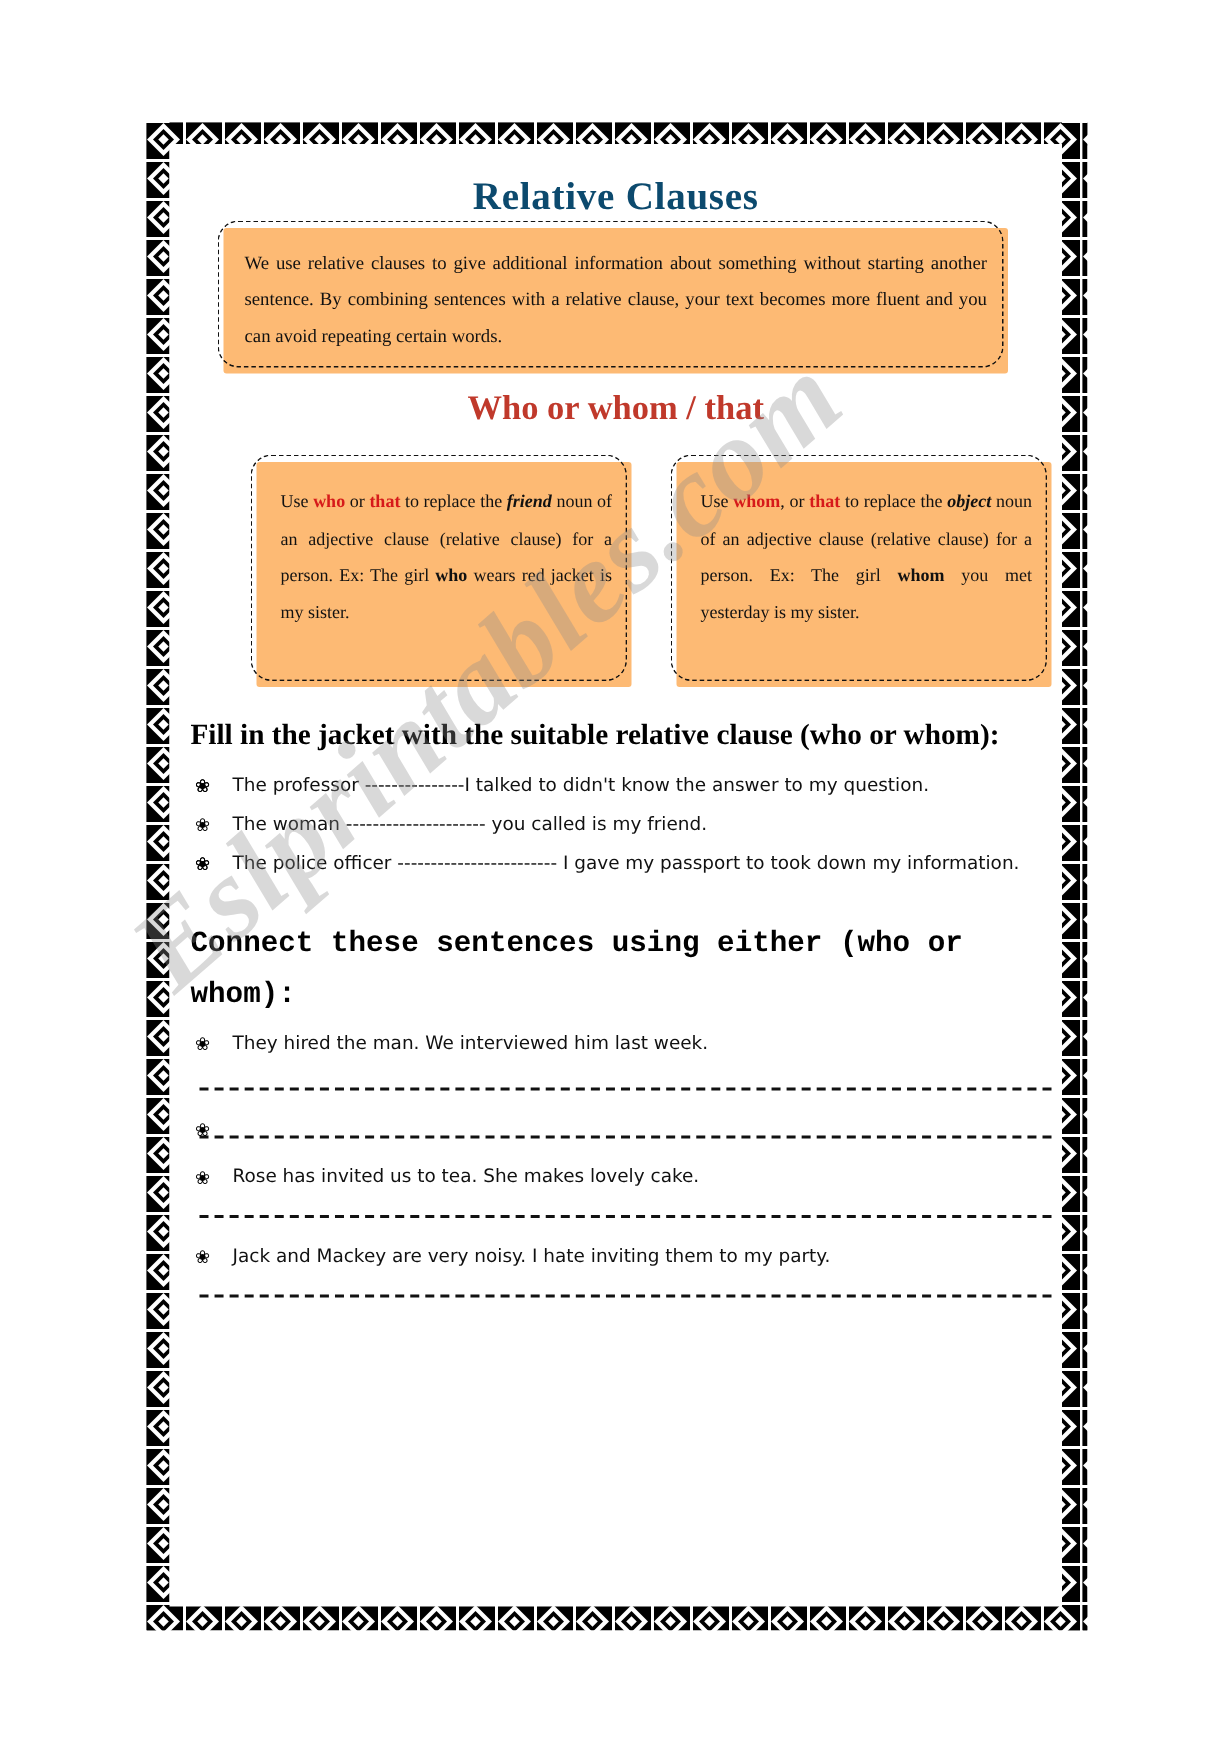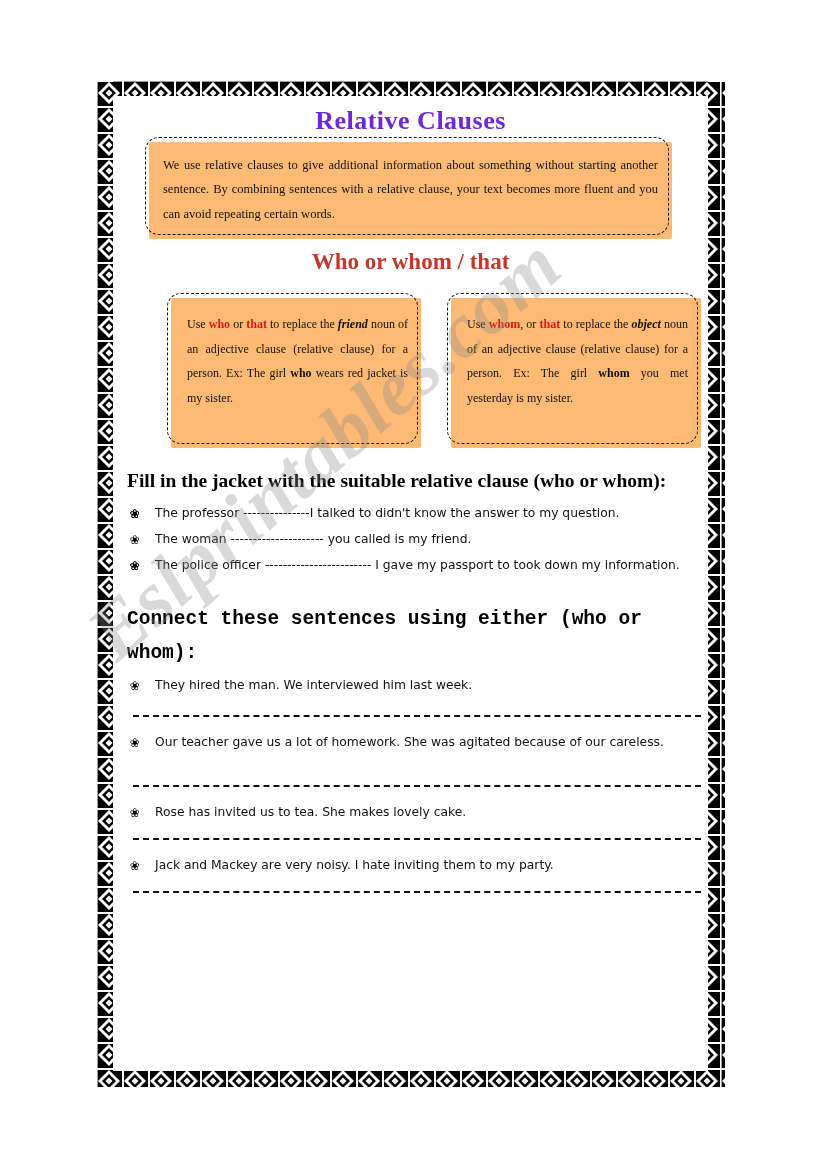--- a/index.html
+++ b/index.html
@@ -71,22 +71,22 @@
     transform: rotate(-41deg);
     transform-origin: left top;
     letter-spacing: 1px;
   }
 
   
   .title {
     text-align: center;
     font-family: "Liberation Serif", serif;
     font-size: 26px;
-    color: #6d28d9;
-    margin: 6px 0 6px 0;
+    color: #0c4a6e;
+    margin: 16px 0 6px 0;
     letter-spacing: 0.5px;
   }
   .subtitle {
     text-align: center;
     font-family: "Liberation Serif", serif;
     font-size: 23px;
     color: #c0392b;
     margin: 10px 0 23px 0;
   }
 
@@ -263,21 +263,20 @@
 
     <ul class="items connect">
       <li>
         <span class="bullet">❀</span>
         <span>They hired the man. We interviewed him last week.</span>
       </li>
       <div class="answer-line"></div>
 
       <li>
         <span class="bullet">❀</span>
-        <span>Our teacher gave us a lot of homework. She was agitated because of our careless.</span>
       </li>
       <div class="answer-line gap2"></div>
 
       <li>
         <span class="bullet">❀</span>
         <span>Rose has invited us to tea. She makes lovely cake.</span>
       </li>
       <div class="answer-line tight"></div>
 
       <li>

